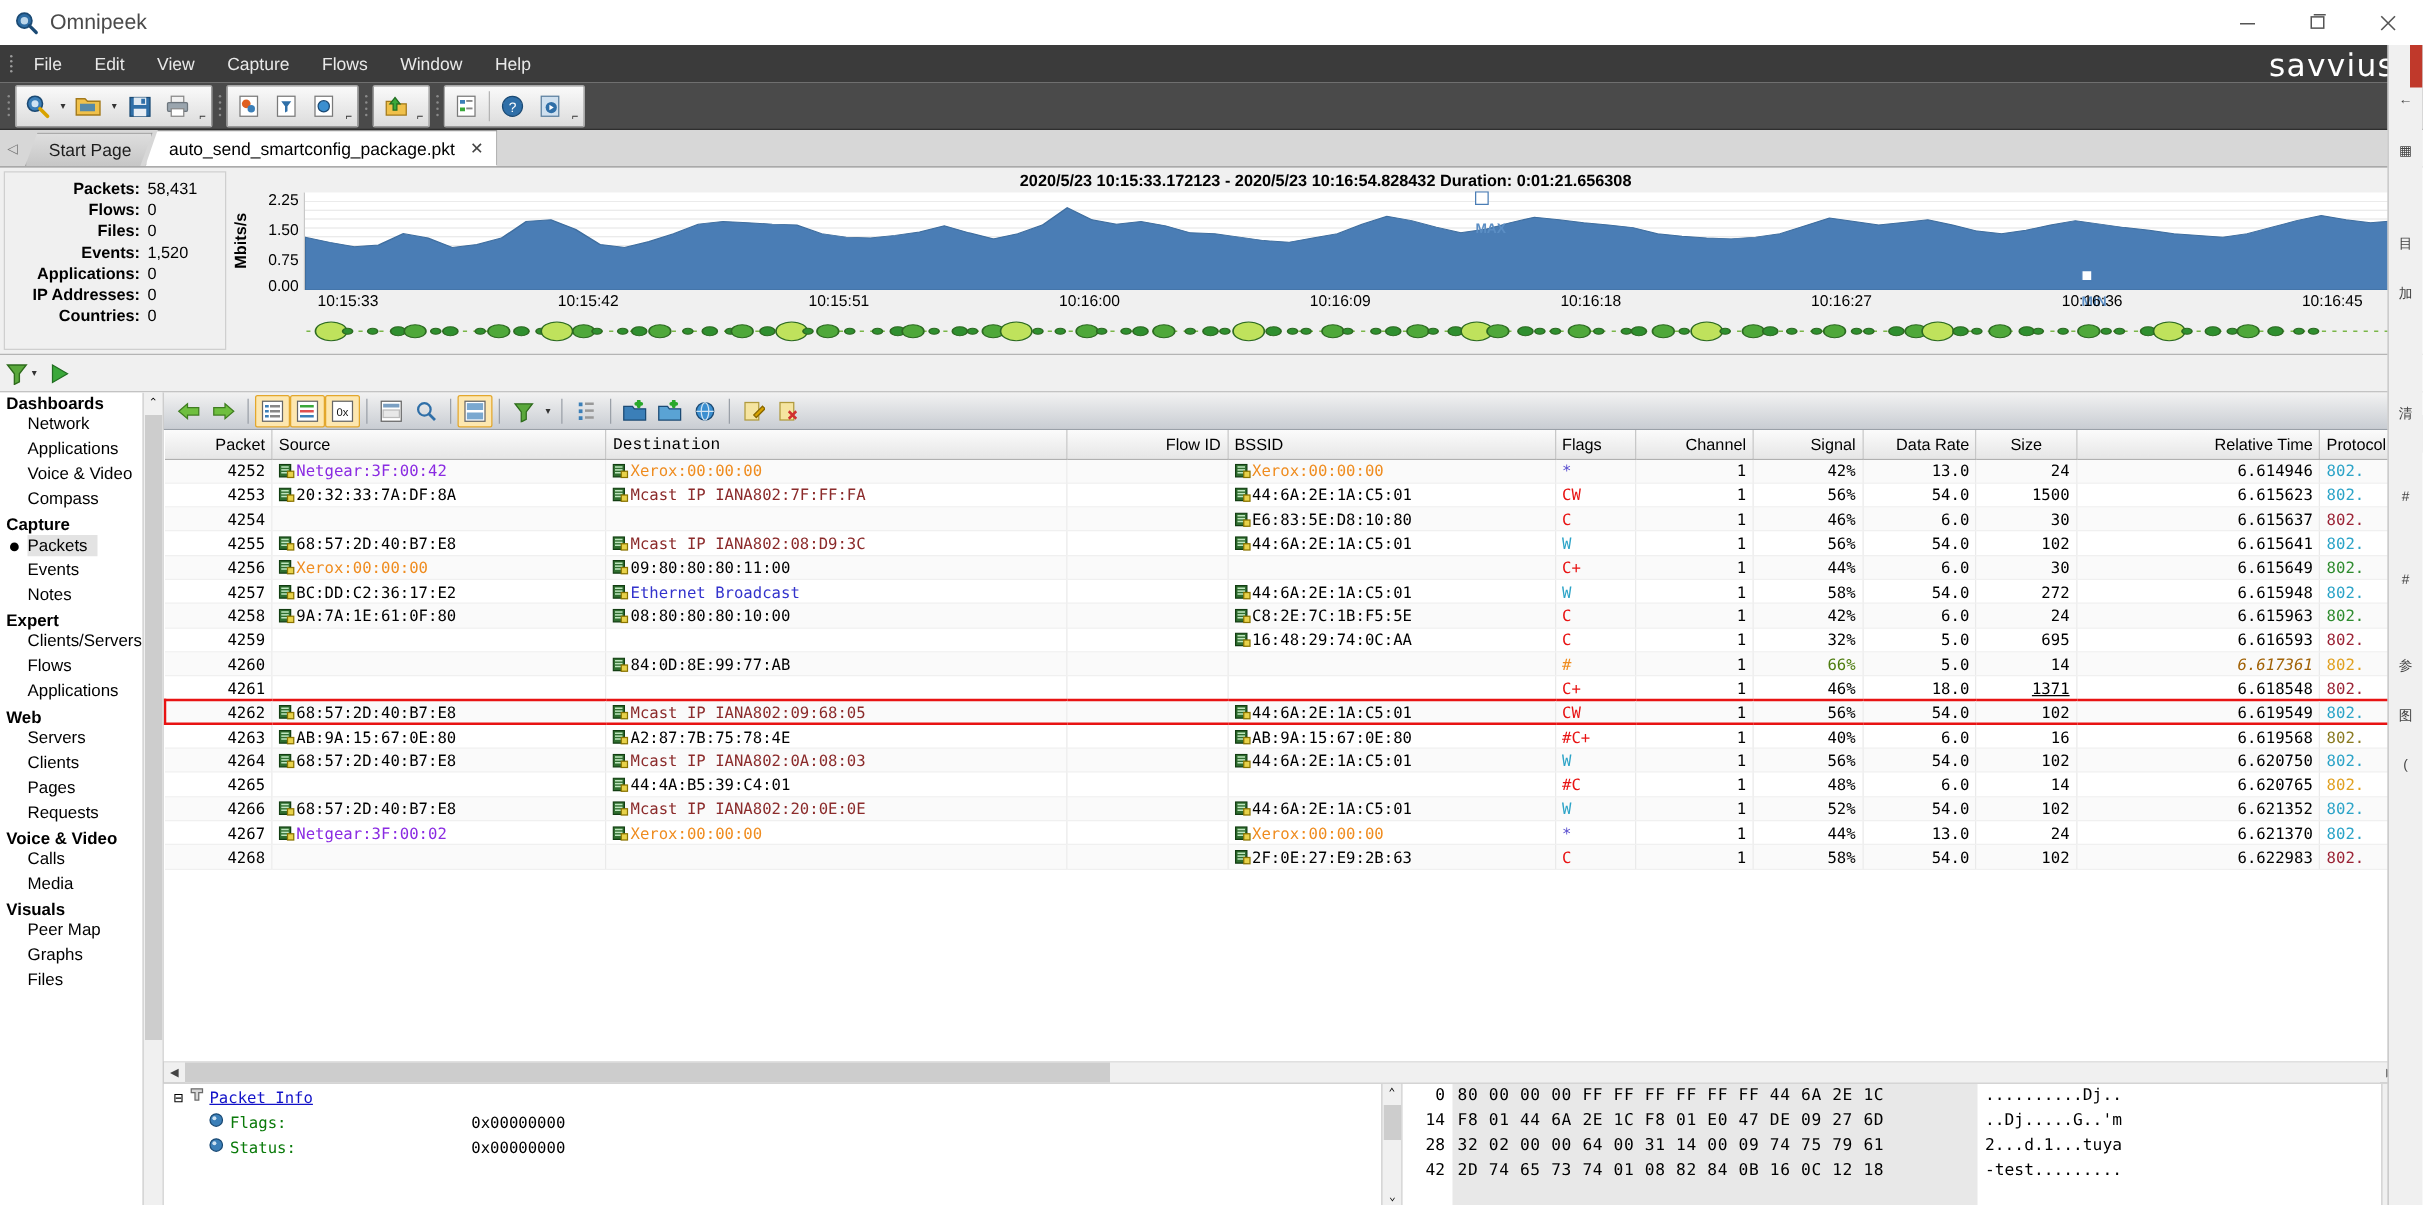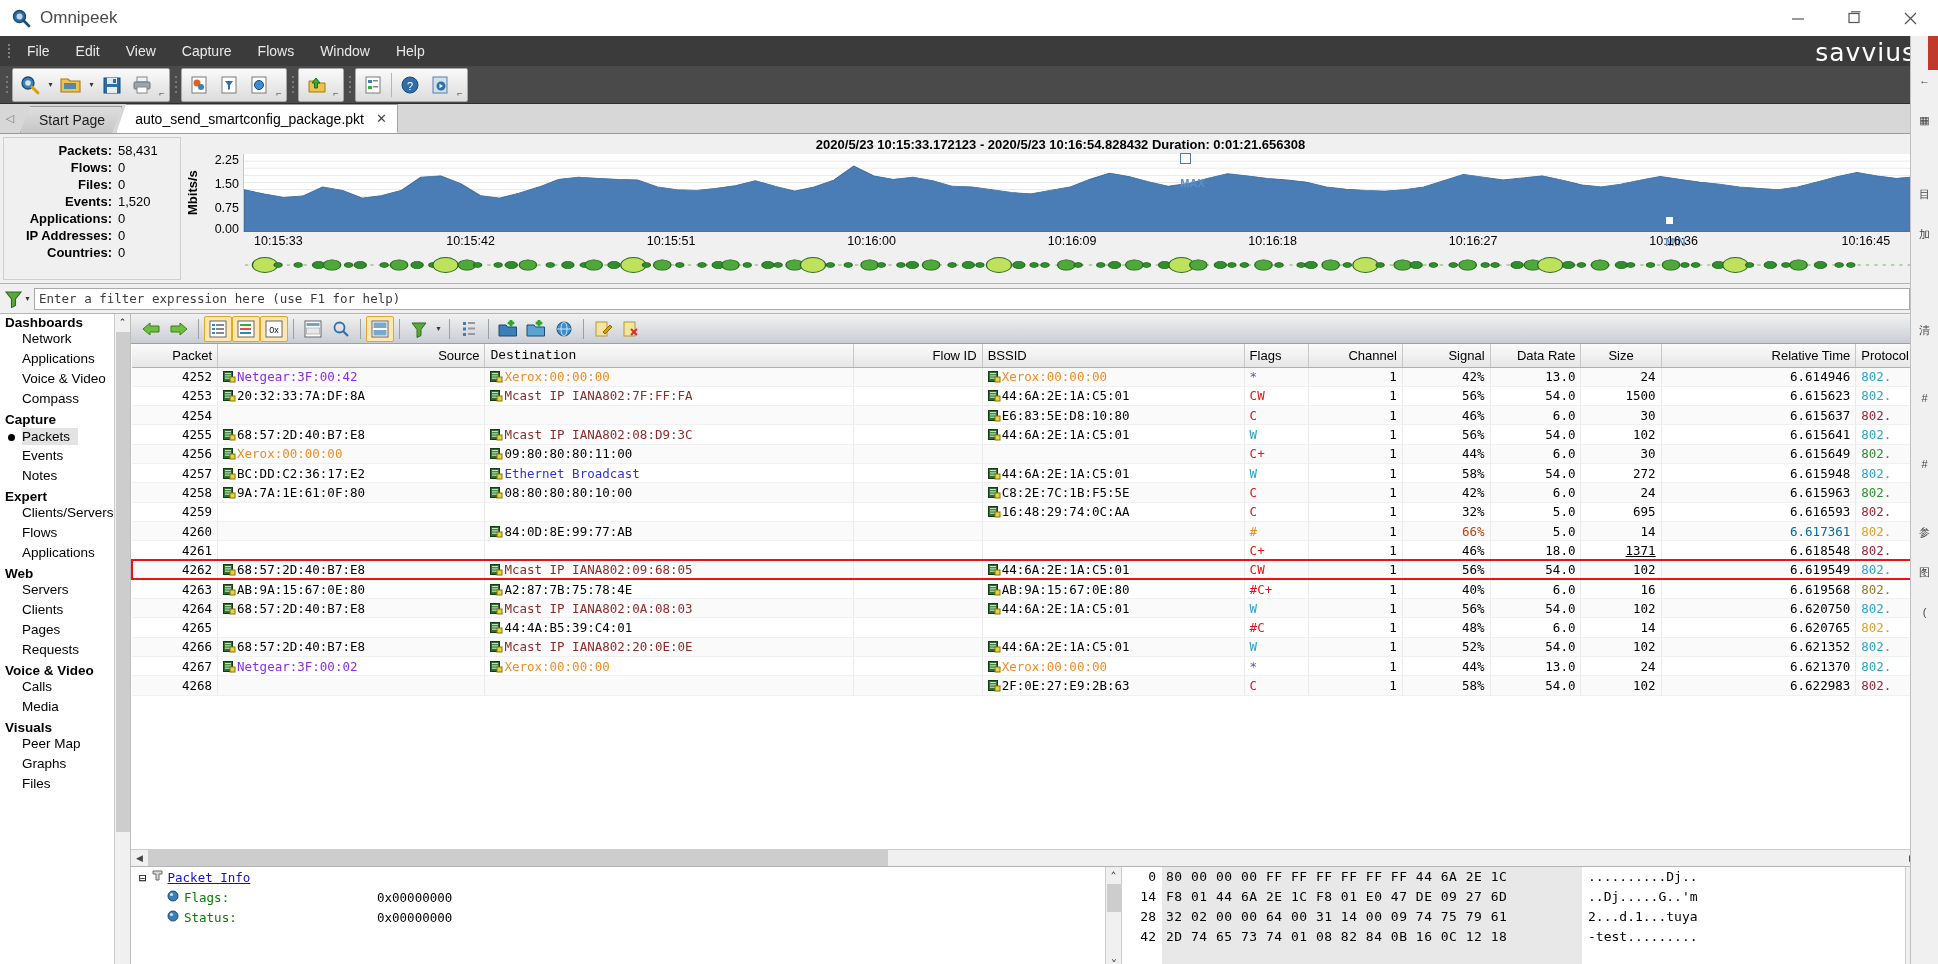--- a/index.html
+++ b/index.html
@@ -586,23 +586,20 @@
     </div>
   </div>
 
   <div class="filterbar">
     <span class="filter-ico">
       <svg width="19" height="19" viewBox="0 0 19 19">
         <path d="M2 3 h15 l-5.5 7 v6.5 l-4 2 v-8.5 z" fill="#5aa83c" stroke="#2e6b1c" stroke-width="1.1"></path>
       </svg>
         <span style="font-size:8px;color:#333">▾</span>
     </span>
-    <div class="filter-input">
-      <span>Enter a filter expression here (use F1 for help)</span>
-    </div>
     <span class="filter-go">
       <svg width="18" height="18" viewBox="0 0 18 18">
         <path d="M3 2 l12 7 l-12 7 z" fill="#3aa83a" stroke="#216e21" stroke-width="1"></path>
       </svg>
     </span>
   </div>
 
   <div class="body">
 
     <div class="sidebar">
@@ -765,21 +762,21 @@
             <col style="width:88px">
               <col style="width:82px">
               <col style="width:85px">
             <col style="width:75px">
               <col style="width:182px">
               <col style="width:60px">
           </colgroup>
           <thead>
               <tr id="pkt-head">
                 <th style="text-align: right;">Packet</th>
-                <th style="text-align: right;">Source</th>
+                <th style="text-align: left;">Source</th>
                 <th style="text-align: left; font-family: Liberation Mono, monospace;">Destination</th>
                 <th style="text-align: right;">Flow ID</th>
                 <th style="text-align: left;">BSSID</th>
                 <th style="text-align: left;">Flags</th>
                 <th style="text-align: right;">Channel</th>
                 <th style="text-align: right;">Signal</th>
                 <th style="text-align: right;">Data Rate</th>
                 <th style="text-align: center;">Size</th>
                 <th style="text-align: right;">Relative Time</th>
                 <th style="text-align: left;">Protocol</th>
@@ -1019,24 +1016,24 @@
                       <rect x="0.5" y="0.5" width="9" height="10" fill="#2f6e2f" stroke="#123d12"></rect>
                       <rect x="2" y="2" width="6" height="1.2" fill="#bfe6bf"></rect>
                       <rect x="2" y="4.3" width="6" height="1.2" fill="#bfe6bf"></rect>
                       <rect x="2" y="6.6" width="6" height="1.2" fill="#bfe6bf"></rect>
                       <rect x="7" y="6" width="5" height="5" fill="#e8d24a" stroke="#8a7400"></rect>
                     </svg></span><span>84:0D:8E:99:77:AB</span></td>
                 <td class="ta-r" style="color: rgb(0, 0, 0);"></td>
                 <td class="ta-l" style="color: rgb(0, 0, 0);"></td>
                 <td class="ta-l" style="color: rgb(239, 140, 31);"><span>#</span></td>
                 <td class="ta-r" style="color: rgb(0, 0, 0);"><span>1</span></td>
-                <td class="ta-r" style="color: #c2410c; margin-left: 13px;"><span>66%</span></td>
+                <td class="ta-r" style="color: #4d7c0f; margin-left: 13px;"><span>66%</span></td>
                 <td class="ta-r" style="color: rgb(0, 0, 0);"><span>5.0</span></td>
                 <td class="ta-r" style="color: rgb(0, 0, 0);"><span>14</span></td>
-                <td class="ta-r" style="color: #0369a1;"><span>6.617361</span></td>
+                <td class="ta-r" style="color: #a16207; font-style: italic;"><span>6.617361</span></td>
                 <td class="ta-l" style="color: rgb(224, 160, 32);"><span>802.</span></td>
               </tr>
               <tr class="even">
                 <td class="ta-r" style="color: rgb(0, 0, 0);"><span>4261</span></td>
                 <td class="ta-l" style="color: rgb(0, 0, 0);"></td>
                 <td class="ta-l" style="color: rgb(0, 0, 0);"></td>
                 <td class="ta-r" style="color: rgb(0, 0, 0);"></td>
                 <td class="ta-l" style="color: rgb(0, 0, 0);"></td>
                 <td class="ta-l" style="color: rgb(232, 19, 19);"><span>C+</span></td>
                 <td class="ta-r" style="color: rgb(0, 0, 0);"><span>1</span></td>

